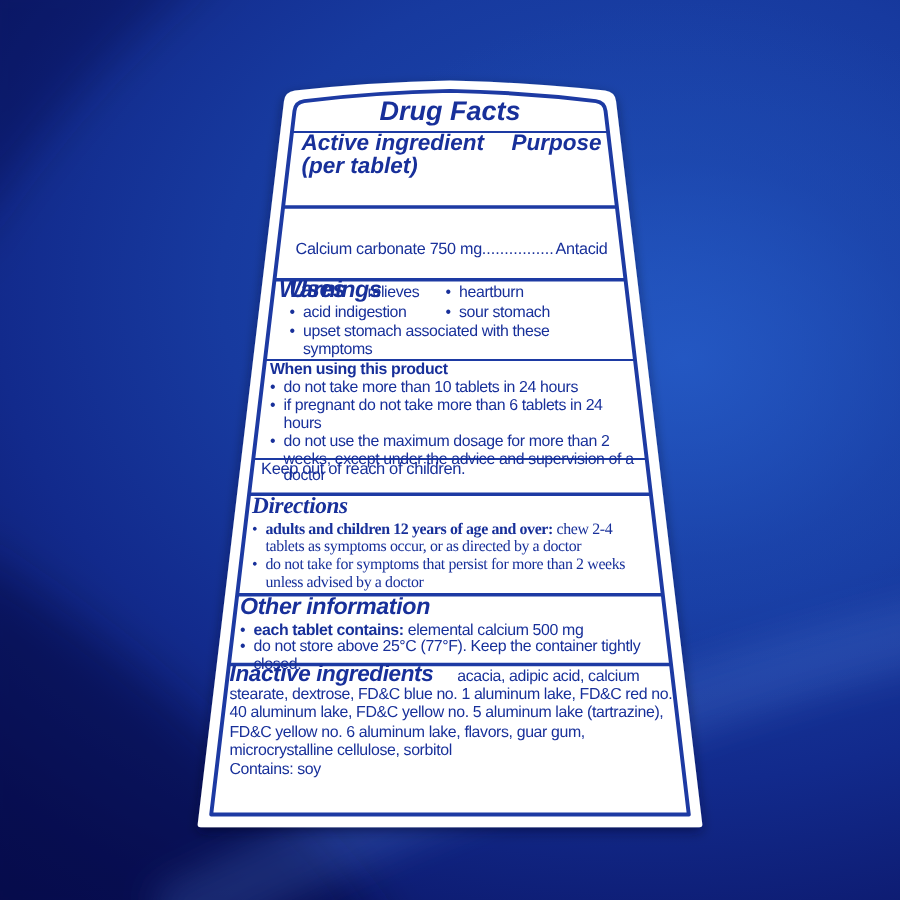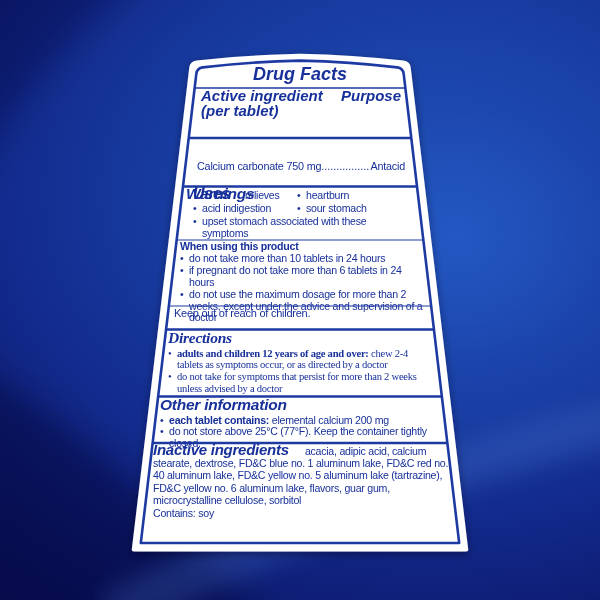--- a/index.html
+++ b/index.html
@@ -152,21 +152,21 @@
     <div class="blt-row">
         <span class="blt">•</span>
         <span class="bt">do not take for symptoms that persist for more than 2 weeks unless advised by a doctor</span>
       </div>
   </div>
 
   <div class="txt other body-txt">
     <div class="sec-h bi">Other information</div>
     <div class="blt-row mt1">
         <span class="blt">•</span>
-        <span class="bt"><span class="bld">each tablet contains:</span> <span>elemental calcium 200 mg</span></span>
+        <span class="bt"><span class="bld">each tablet contains:</span> <span>elemental calcium 500 mg</span></span>
       </div>
     <div class="blt-row">
         <span class="blt">•</span>
         <span class="bt">do not store above 25°C (77°F). Keep the container tightly closed.</span>
       </div>
   </div>
 
   <div class="txt inact body-txt">
     <div><span class="h bi">Inactive ingredients</span><span>acacia, adipic acid, calcium stearate, dextrose, FD&amp;C blue no. 1 aluminum lake, FD&amp;C red no. 40 aluminum lake, FD&amp;C yellow no. 5 aluminum lake (tartrazine), FD&amp;C yellow no. 6 aluminum lake, flavors, guar gum, microcrystalline cellulose, sorbitol</span></div>
     <div class="contains">Contains: soy</div>

